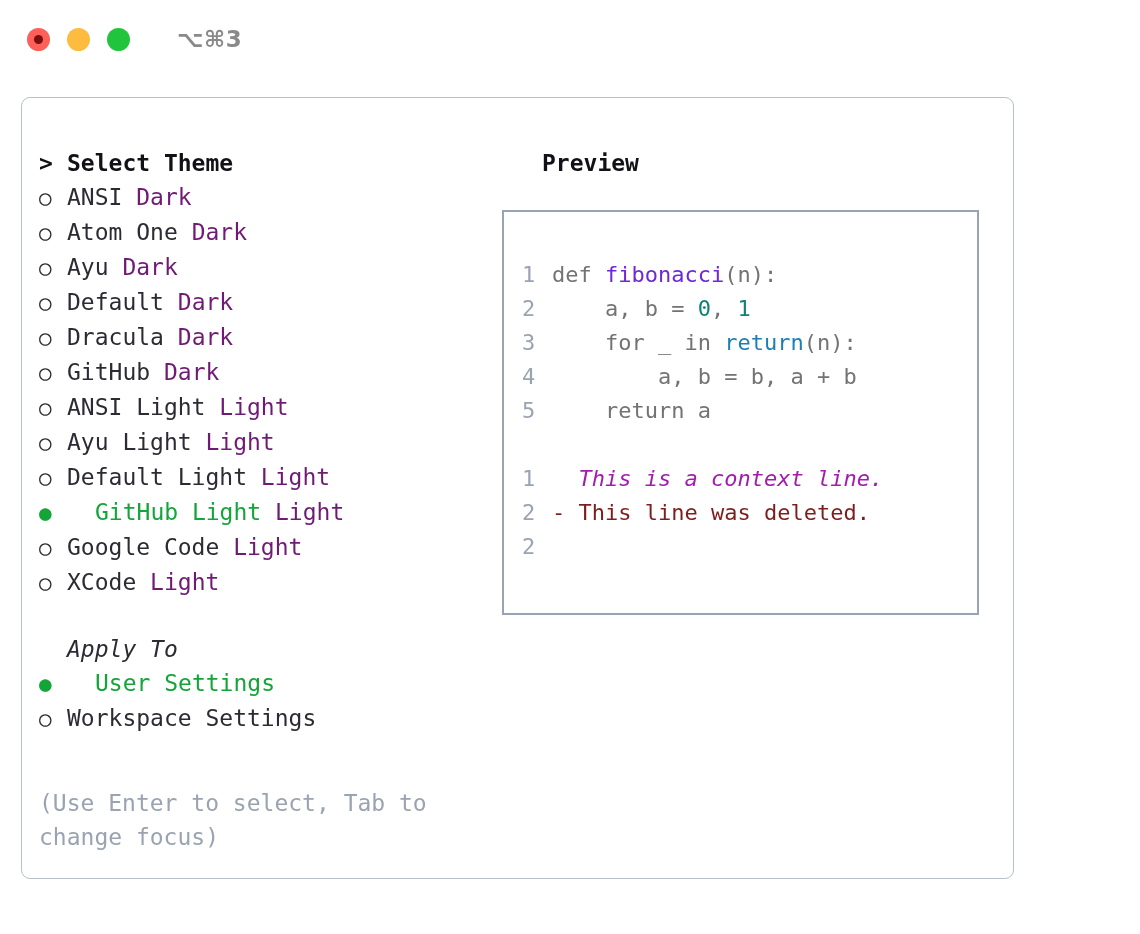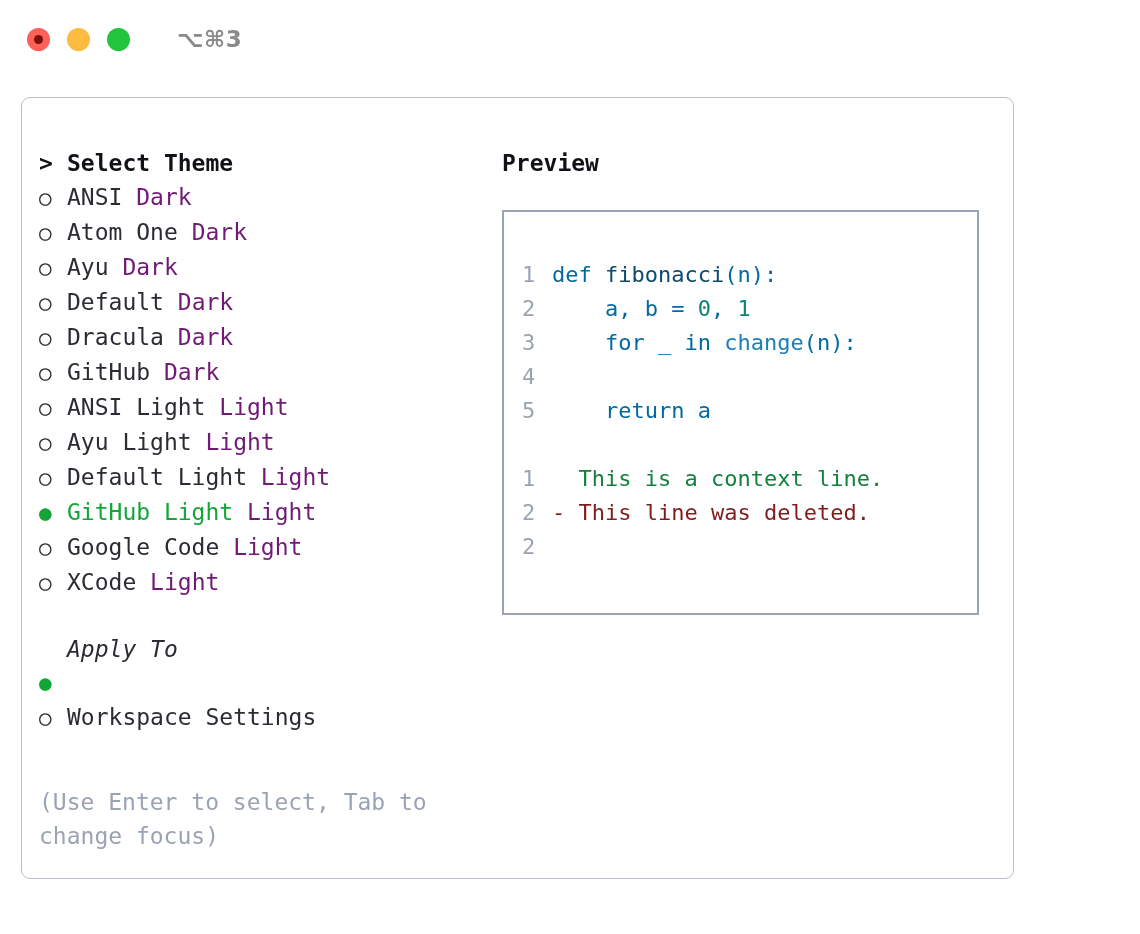--- a/index.html
+++ b/index.html
@@ -90,21 +90,21 @@
   .marker {
     width: 28px;
     flex: 0 0 28px;
     color: #2b2b33;
     font-size: 21px;
   }
   .marker-sel { color: #13a538; }
   .head-row .marker { font-weight: bold; color: #111118; font-size: 23px; }
   .head-row .label  { font-weight: bold; color: #111118; }
   .label     { color: #2b2b33; }
-  .label-sel { color: #13a538; }
+  .label-sel { color: #13a538; margin-left: 28px; }
   .suffix    { color: #701a75; }
 
   .section-head {
     display: flex;
     font-size: 23px;
     line-height: 34px;
     white-space: pre;
     margin-top: 32px;
   }
   .section-head .marker { width: 28px; flex: 0 0 28px; }
@@ -118,46 +118,47 @@
     width: 400px;
   }
 
   
   .preview-title {
     font-size: 23px;
     font-weight: bold;
     color: #111118;
     line-height: 34px;
     margin-bottom: 30px;
+    margin-left: 40px;
   }
   .code-box {
     width: 477px;
     height: 405px;
     border: 2px solid #98a3b3;
     background: #ffffff;
     padding: 46px 0 0 18px;
   }
   .code-line {
     display: flex;
     font-size: 22px;
     line-height: 34px;
     white-space: pre;
   }
   .lineno {
     width: 30px;
     flex: 0 0 30px;
     color: #9aa3b2;
     text-align: left;
   }
-  .code-text { color: #0369a1; }
-  .tok-fn    { color: #0c4a6e; }
+  .code-text { color: #737373; }
+  .tok-fn    { color: #6d28d9; }
   .tok-num   { color: #0e8374; }
   .tok-call  { color: #1a7fb5; }
   .spacer    { height: 34px; }
-  .diff-ctx  { color: #15803d; }
+  .diff-ctx  { color: #a21caf; font-style: italic; }
   .diff-del  { color: #7f1d1d; }
   .diff-add  { color: #12bc1c; }
 </style>
 </head>
 <body>
 
 <div class="window">
 
   <div class="titlebar">
     <div class="traffic">
@@ -194,36 +195,36 @@
             <div class="list-row"><span class="marker">○</span><span class="label">Google Code</span><span class="suffix"> Light</span></div>
             <div class="list-row"><span class="marker">○</span><span class="label">XCode</span><span class="suffix"> Light</span></div>
           </div>
 
         <div class="section-head">
           <span class="marker"> </span>
           <span class="label">Apply To</span>
         </div>
 
         <div id="apply-items">
-            <div class="list-row"><span class="marker marker-sel">●</span></div>
+            <div class="list-row"><span class="marker marker-sel">●</span><span class="label label-sel">User Settings</span></div>
             <div class="list-row"><span class="marker">○</span><span class="label">Workspace Settings</span></div>
           </div>
 
         <div class="hint">(Use Enter to select, Tab to change focus)</div>
       </div>
 
       <div class="col-right">
         <div class="preview-title">Preview</div>
 
         <div class="code-box">
           <div id="code-lines">
               <div class="code-line"><span class="lineno">1</span><span><span class="code-text">def </span><span class="tok-fn">fibonacci</span><span class="code-text">(n):</span></span></div>
               <div class="code-line"><span class="lineno">2</span><span><span class="code-text">    a, b = </span><span class="tok-num">0</span><span class="code-text">, </span><span class="tok-num">1</span></span></div>
-              <div class="code-line"><span class="lineno">3</span><span><span class="code-text">    for _ in </span><span class="tok-call">change</span><span class="code-text">(n):</span></span></div>
-              <div class="code-line"><span class="lineno">4</span></div>
+              <div class="code-line"><span class="lineno">3</span><span><span class="code-text">    for _ in </span><span class="tok-call">return</span><span class="code-text">(n):</span></span></div>
+              <div class="code-line"><span class="lineno">4</span><span><span class="code-text">        a, b = b, a + b</span></span></div>
               <div class="code-line"><span class="lineno">5</span><span><span class="code-text">    return a</span></span></div>
             </div>
           <div class="spacer"></div>
           <div id="diff-lines">
               <div class="code-line"><span class="lineno">1</span><span class="diff-ctx">  This is a context line.</span></div>
               <div class="code-line"><span class="lineno">2</span><span class="diff-del">- This line was deleted.</span></div>
               <div class="code-line"><span class="lineno">2</span></div>
             </div>
         </div>
       </div>

